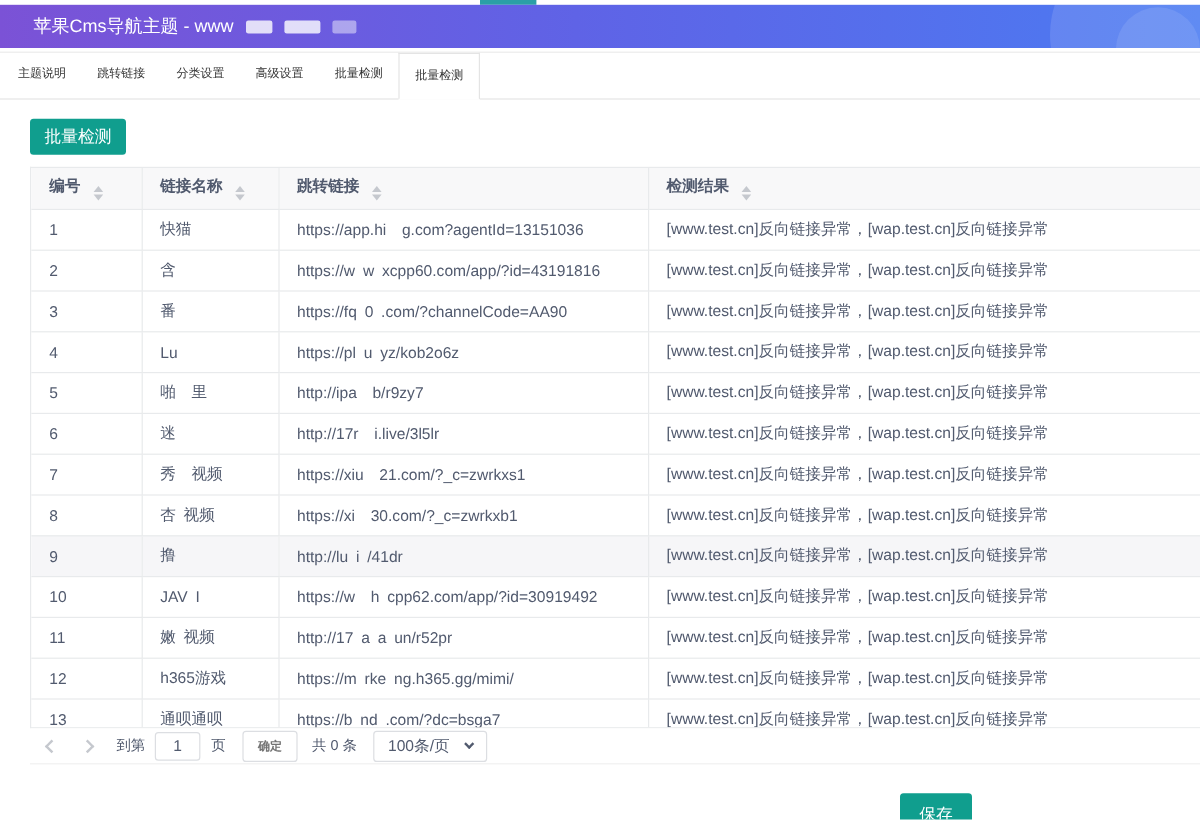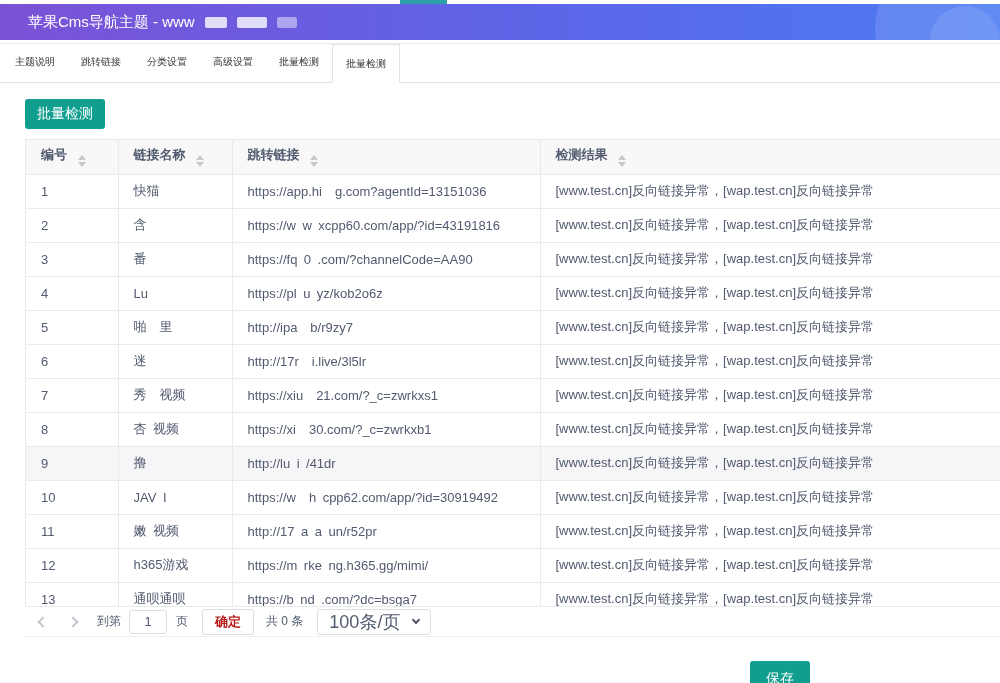--- a/index.html
+++ b/index.html
@@ -53,25 +53,25 @@
   .pager { height:30px; display:flex; align-items:center; font-size:12px; color:#515a6e;
     padding-left:14px; border-bottom:1px solid #f1f1f1; background:#fff; margin-right:0; }
   .chev { width:8px; height:8px; border-left:2px solid #c5c8ce; border-bottom:2px solid #c5c8ce;
     display:inline-block; cursor:pointer; }
   .chev.prev { transform:rotate(45deg); margin-right:22px; }
   .chev.next { transform:rotate(-135deg); margin-right:20px; }
   .pager .lbl { margin-right:8px; }
   .page-input { width:38px; height:24px; border:1px solid #dcdee2; border-radius:3px;
     text-align:center; font-size:13px; color:#515a6e; margin-right:9px; font-family:inherit; }
   .confirm-btn { height:26px; padding:0 12px; margin:0 12px 0 6px; border:1px solid #dcdee2;
-    border-radius:3px; background:#fff; font-size:13px; color:#b91c1c; font-weight:700;
+    border-radius:3px; background:#fff; font-size:10px; color:#737373; font-weight:700;
     cursor:pointer; font-family:inherit; }
   .total { margin-right:14px; }
   .page-size { display:inline-flex; align-items:center; height:26px; border:1px solid #dcdee2;
-    border-radius:3px; padding:0 11px; gap:13px; font-size:18px; cursor:pointer; background:#fff; }
+    border-radius:3px; padding:0 11px; gap:13px; font-size:13px; cursor:pointer; background:#fff; }
   .caret { width:6px; height:6px; border-right:2px solid #515a6e; border-bottom:2px solid #515a6e;
     transform:rotate(45deg); margin-top:-3px; display:inline-block; }
 
   
   .save-btn { position:absolute; left:750px; top:661px; width:60px; height:34px; line-height:34px;
     text-align:center; }
 </style>
 </head>
 <body>
 

